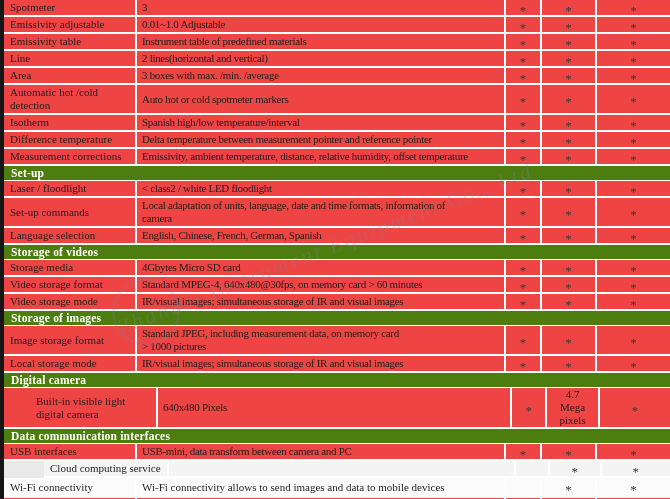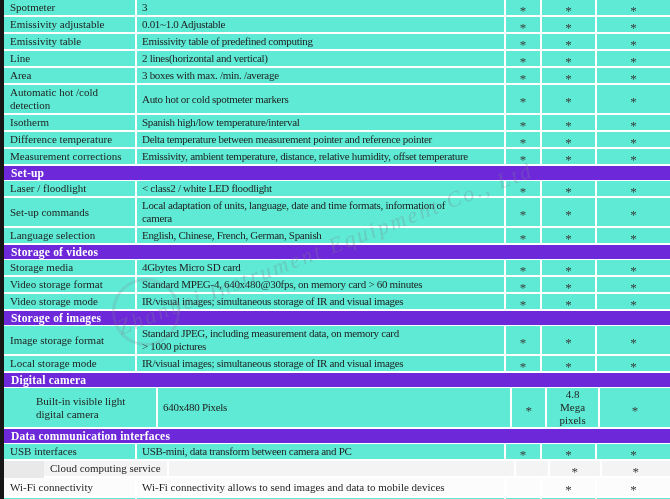--- a/index.html
+++ b/index.html
@@ -9,42 +9,42 @@
     font-family:"Liberation Serif", serif;
   }
   .spec-table{
     position:relative;width:670px;height:499px;box-sizing:border-box;
     border-left:4px solid #161616;
     border-bottom:2px solid #161616;
     background:#e9e9e9;
   }
   .row{
     display:flex;min-height:16px;box-sizing:border-box;
-    border-bottom:2px solid #ffffff;background:#5eead4;
+    border-bottom:2px solid #ffffff;background:#ef4444;
   }
   .row.light{background:#f4f4f4;margin-left:40px;}
   .row.wifi{background:#fcfcfc;min-height:19px;}
   .cell{
     box-sizing:border-box;display:flex;align-items:center;
     border-right:2px solid #ffffff;
     font-size:11px;line-height:13px;color:#1f1f1f;
     overflow:hidden;
   }
   .cell.name{width:133px;padding:1px 3px 1px 6px;}
   .cell.desc{width:369px;padding:1px 2px 1px 5px;flex-direction:column;align-items:flex-start;justify-content:center;}
   .desc .line{white-space:nowrap;letter-spacing:-0.3px;}
   .cell.mark{justify-content:center;padding:0;}
   .cell.c1{width:36px;}
   .cell.c2{width:55px;flex-direction:column;justify-content:center;}
   .cell.c3{width:73px;border-right:none;}
   .mark .star{font-size:13px;line-height:10px;color:#3a3a3a;transform:translateY(3px);}
   .c2 .mline{font-size:11px;line-height:13px;color:#1f1f1f;white-space:nowrap;}
   .row.wifi .cell.name,.row.wifi .cell.desc .line{font-size:11px;line-height:16px;letter-spacing:0;}
   .section-row{
-    box-sizing:border-box;height:15px;background:#6d28d9;
+    box-sizing:border-box;height:15px;background:#4d7c0f;
     border-bottom:1px solid #ffffff;
     display:flex;align-items:center;padding-left:7px;
   }
   .section-row .section-title{
     color:#ffffff;font-weight:bold;font-size:11.5px;line-height:12px;
     font-family:"Liberation Serif", serif;letter-spacing:0.2px;
   }
   .watermark{
     position:absolute;left:100px;top:215px;width:560px;
     transform:rotate(-21deg);transform-origin:center;
@@ -88,21 +88,21 @@
       <div class="cell mark c2">
         <div class="star">*</div>
       </div>
       <div class="cell mark c3">
         <div class="star">*</div>
       </div>
     </div>
     <div class="row">
       <div class="cell name">Emissivity table</div>
       <div class="cell desc">
-        <div class="line">Emissivity table of predefined computing</div>
+        <div class="line">Instrument table of predefined materials</div>
       </div>
       <div class="cell mark c1">
         <div class="star">*</div>
       </div>
       <div class="cell mark c2">
         <div class="star">*</div>
       </div>
       <div class="cell mark c3">
         <div class="star">*</div>
       </div>
@@ -333,21 +333,21 @@
     </div>
     <div class="row" style="min-height: 41px; padding-left: 26px;">
       <div class="cell name">Built-in visible light digital camera</div>
       <div class="cell desc">
         <div class="line">640x480 Pixels</div>
       </div>
       <div class="cell mark c1">
         <div class="star">*</div>
       </div>
       <div class="cell mark c2">
-        <div class="mline">4.8</div>
+        <div class="mline">4.7</div>
         <div class="mline">Mega</div>
         <div class="mline">pixels</div>
       </div>
       <div class="cell mark c3">
         <div class="star">*</div>
       </div>
     </div>
     <div class="section-row">
       <div class="section-title">Data communication interfaces</div>
     </div>

